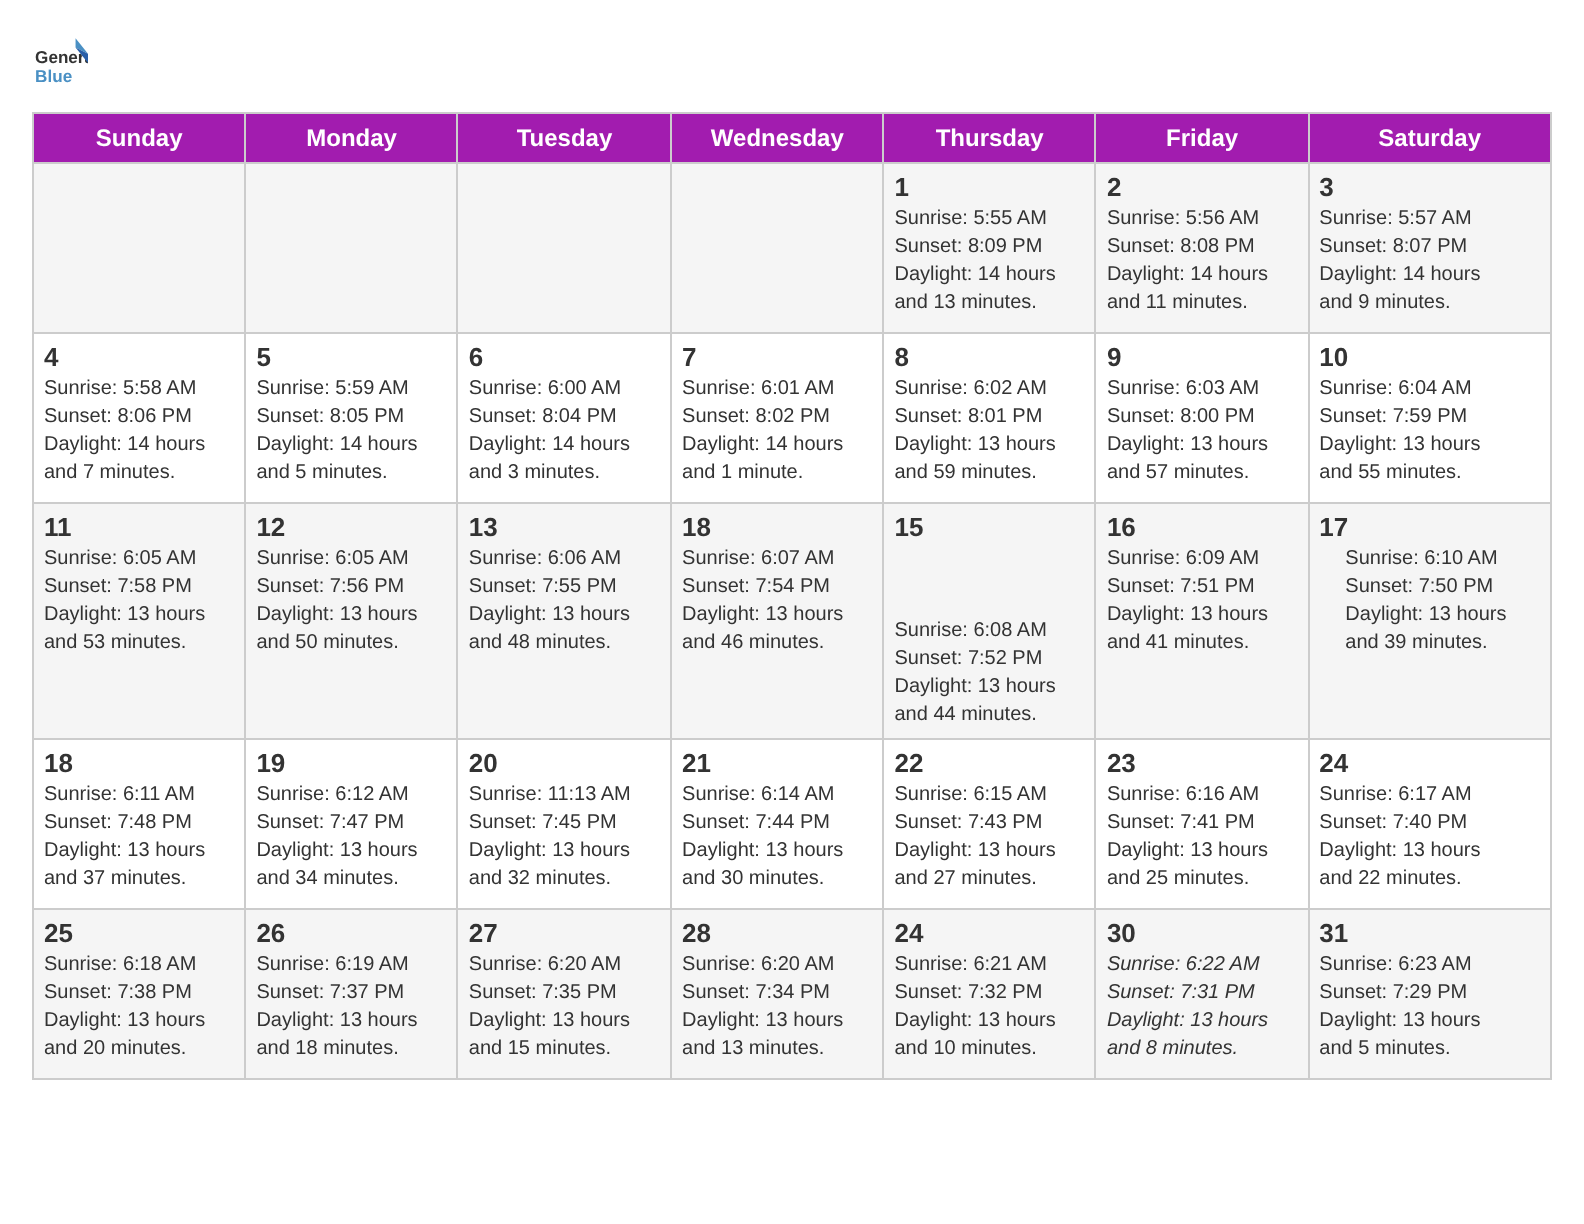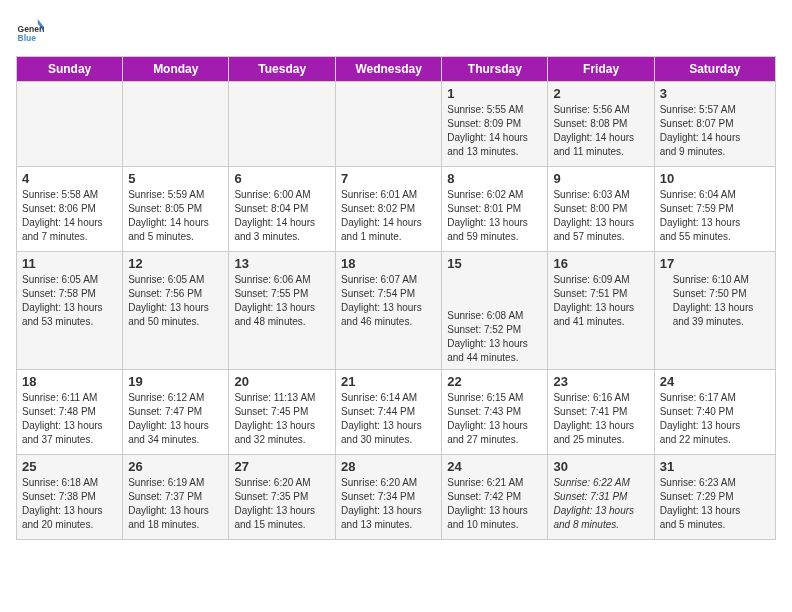--- a/index.html
+++ b/index.html
@@ -321,21 +321,21 @@
         <td>
           <span class="day-num">28</span>
           <div class="day-info" style="white-space: pre-line;">Sunrise: 6:20 AM
 Sunset: 7:34 PM
 Daylight: 13 hours
 and 13 minutes.</div>
         </td>
         <td>
           <span class="day-num">24</span>
           <div class="day-info" style="white-space: pre-line;">Sunrise: 6:21 AM
-Sunset: 7:42 PM
+Sunset: 7:32 PM
 Daylight: 13 hours
 and 10 minutes.</div>
         </td>
         <td>
           <span class="day-num">30</span>
           <div class="day-info" style="white-space: pre-line; font-style: italic;">Sunrise: 6:22 AM
 Sunset: 7:31 PM
 Daylight: 13 hours
 and 8 minutes.</div>
         </td>

